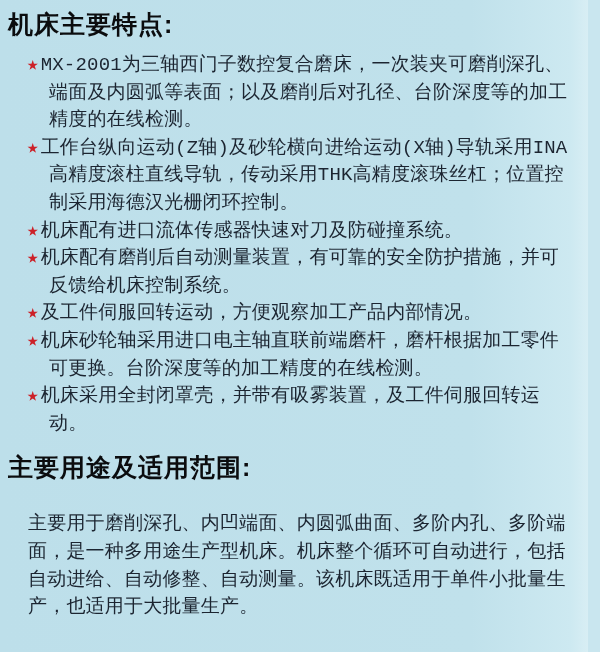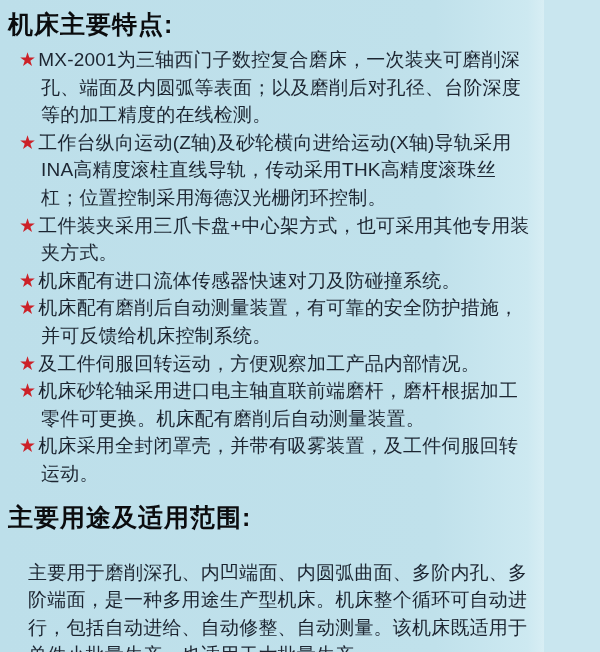--- a/index.html
+++ b/index.html
@@ -5,39 +5,39 @@
   html, body {
     margin: 0;
     padding: 0;
     width: 600px;
     height: 652px;
     overflow: hidden;
     background: #c9e6ef;
   }
   .page {
     position: relative;
-    width: 544px;
+    width: 588px;
     height: 652px;
     box-sizing: border-box;
     padding: 8px 8px 0 8px;
     background: linear-gradient(90deg, #bddfea 0%, #c0e1eb 80%, #cde9f1 97%, #d8eef4 100%);
     font-family: "Liberation Sans", "DejaVu Sans", sans-serif;
     color: #1c2531;
   }
   .heading {
     font-size: 25px;
     font-weight: 700;
     color: #0b0c0e;
     letter-spacing: 1px;
     line-height: 32px;
     margin: 0;
   }
   .features-heading { margin-bottom: 6px; }
   .usage-heading { margin-top: 13px; margin-bottom: 26px; }
-  .feature-list { margin: 4px; padding: 0; }
+  .feature-list { margin: 12px; padding: 0; font-family: Liberation Mono, monospace; }
   .feature-item {
     font-size: 19px;
     line-height: 27.6px;
     padding-left: 29px;
     text-indent: -22px;
     letter-spacing: 0.2px;
     color: #1c2531;
   }
   .star {
     color: #cc2128;
@@ -57,25 +57,24 @@
 </head>
 <body>
 
 <div class="page">
 
   <h1 class="heading features-heading">机床主要特点:</h1>
 
   <div class="feature-list">
     <div class="feature-item"><span class="star">★</span><span>MX-2001为三轴西门子数控复合磨床，一次装夹可磨削深孔、端面及内圆弧等表面；以及磨削后对孔径、台阶深度等的加工精度的在线检测。</span></div>
     <div class="feature-item"><span class="star">★</span><span>工作台纵向运动(Z轴)及砂轮横向进给运动(X轴)导轨采用INA高精度滚柱直线导轨，传动采用THK高精度滚珠丝杠；位置控制采用海德汉光栅闭环控制。</span></div>
-    <div class="feature-item"><span class="star">★</span><span>工件装夹采用三爪卡盘+中心架方式，也可采用其他专用装夹方式。</span></div>
     <div class="feature-item"><span class="star">★</span><span>机床配有进口流体传感器快速对刀及防碰撞系统。</span></div>
     <div class="feature-item"><span class="star">★</span><span>机床配有磨削后自动测量装置，有可靠的安全防护措施，并可反馈给机床控制系统。</span></div>
     <div class="feature-item"><span class="star">★</span><span>及工件伺服回转运动，方便观察加工产品内部情况。</span></div>
-    <div class="feature-item"><span class="star">★</span><span>机床砂轮轴采用进口电主轴直联前端磨杆，磨杆根据加工零件可更换。机床配有磨削后自动测量装置。</span></div>
+    <div class="feature-item"><span class="star">★</span><span>机床砂轮轴采用进口电主轴直联前端磨杆，磨杆根据加工零件可更换。台阶深度等的加工精度的在线检测。</span></div>
     <div class="feature-item"><span class="star">★</span><span>机床采用全封闭罩壳，并带有吸雾装置，及工件伺服回转运动。</span></div>
   </div>
 
   <h1 class="heading usage-heading">主要用途及适用范围:</h1>
 
   <p class="usage-paragraph">主要用于磨削深孔、内凹端面、内圆弧曲面、多阶内孔、多阶端面，是一种多用途生产型机床。机床整个循环可自动进行，包括自动进给、自动修整、自动测量。该机床既适用于单件小批量生产，也适用于大批量生产。</p>
 
 </div>
 
 </body></html>

